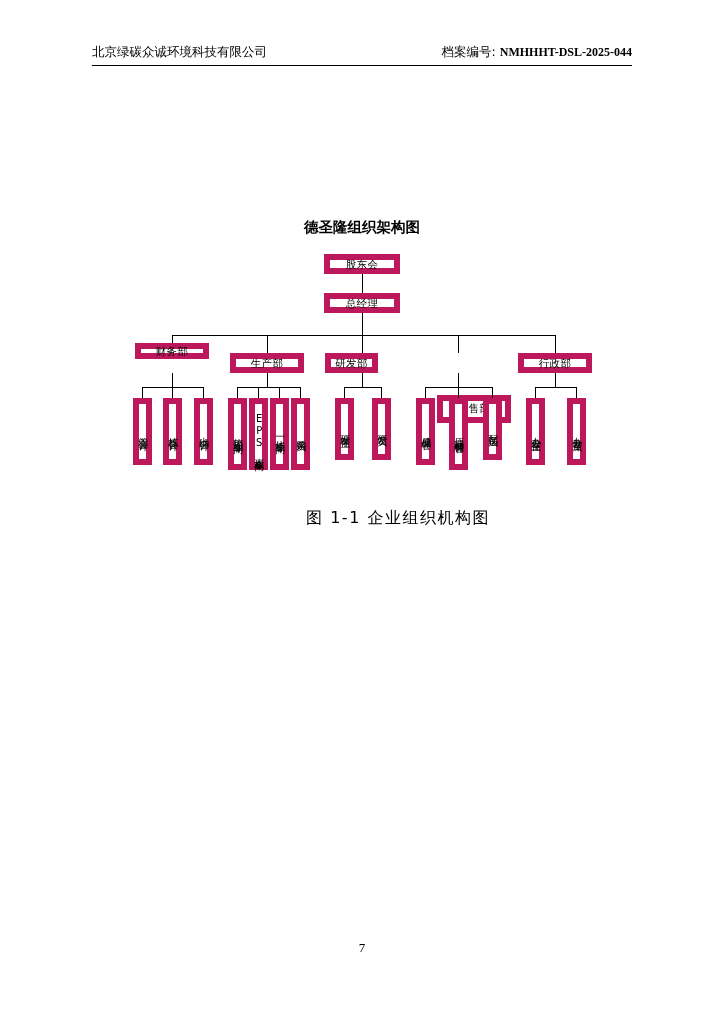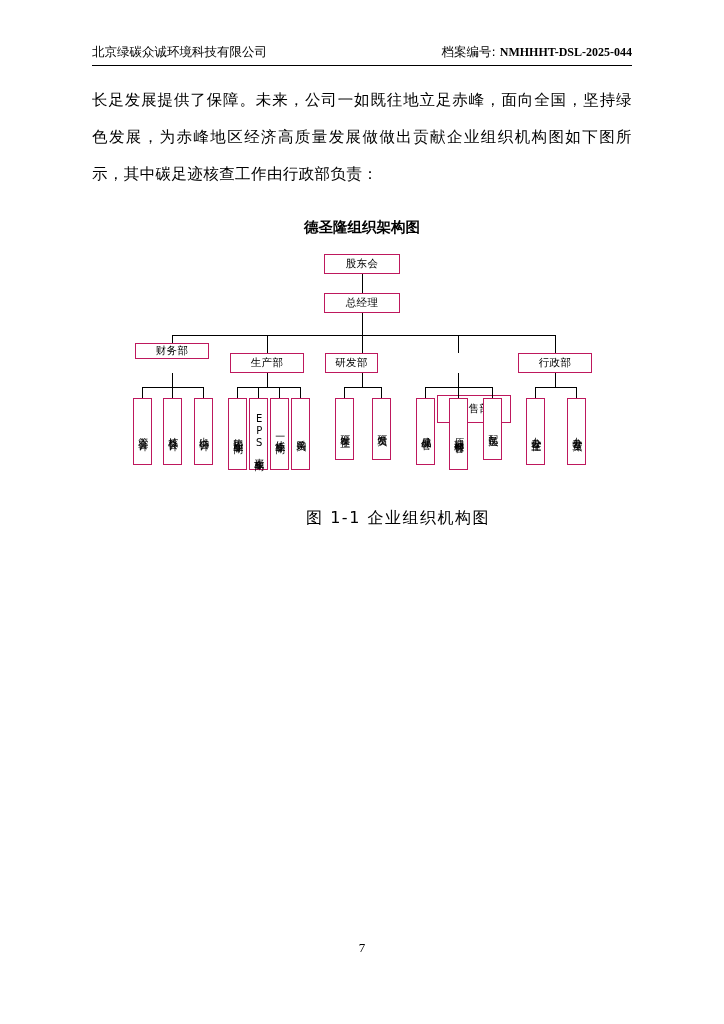--- a/index.html
+++ b/index.html
@@ -80,21 +80,21 @@
   
   .org {
     position: absolute;
     left: 92px;
     top: 248px;
     width: 540px;
     height: 240px;
   }
   .node {
     position: absolute;
-    border: 1px solid #be185d;
+    border: 6px solid #be185d;
     background: #fff;
     font-family: "DejaVu Sans", sans-serif;
     color: #000;
     display: flex;
     align-items: center;
     justify-content: center;
     text-align: left;
     line-height: 1.05;
   }
   .node.h {           
@@ -147,21 +147,20 @@
 <div class="page">
 
   <div class="header">
     <div class="hleft">北京绿碳众诚环境科技有限公司</div>
     <div class="hright">
       <span>档案编号:</span>
       <span class="code">NMHHHT-DSL-2025-044</span>
     </div>
   </div>
 
-  <div class="para">长足发展提供了保障。未来，公司一如既往地立足赤峰，面向全国，坚持绿色发展，为赤峰地区经济高质量发展做做出贡献企业组织机构图如下图所示，其中碳足迹核查工作由行政部负责：</div>
 
   <div class="chart-title">德圣隆组织架构图</div>
 
   <div class="org">
 
     <div class="node h" style="left:232px; top:6px; width:76px; height:20px;">股东会</div>
 
     <div class="ln vt" style="left:270px; top:26px; height:19px;"></div>
 
     <div class="node h" style="left:232px; top:45px; width:76px; height:20px;">总经理</div>

